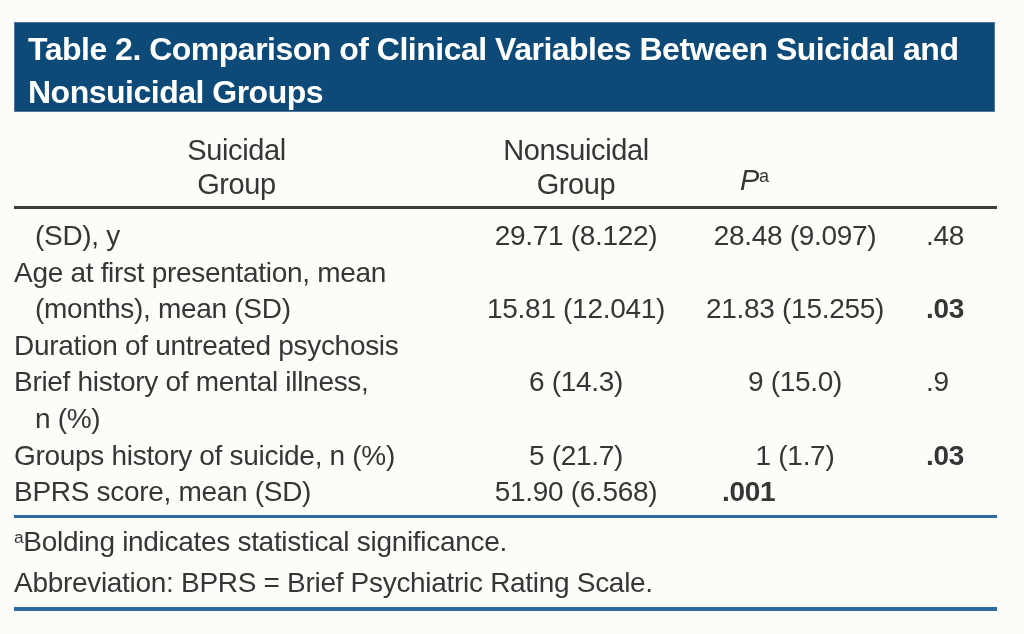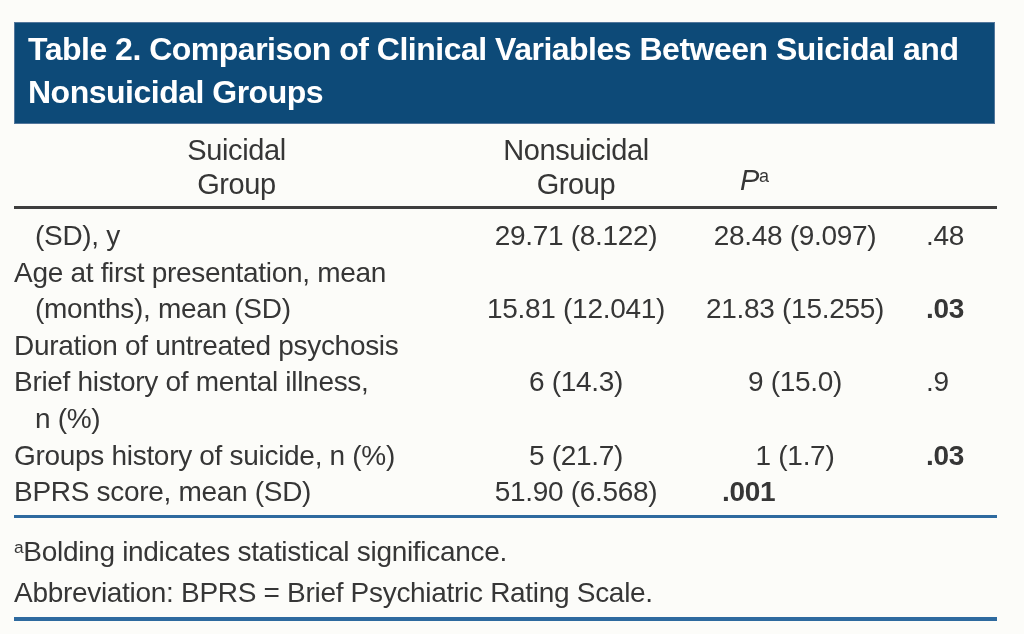--- a/index.html
+++ b/index.html
@@ -14,21 +14,21 @@
   body{
     background:#fcfcf9;
     font-family:"Liberation Sans",sans-serif;
     color:var(--body-text);
     position:relative;
     overflow:hidden;
   }
   .banner{
     position:absolute;
     left:14px;top:22px;
-    width:981px;height:102px;
+    width:981px;height:90px;
     background:var(--banner-bg);
     border:1px solid #53779c;
     padding:5px 12px 0 13px;
   }
   .banner-title{
     color:var(--banner-text);
     font-size:32px;
     line-height:43px;
     font-weight:bold;
     letter-spacing:-0.5px;
@@ -81,21 +81,20 @@
   .lbl{white-space:nowrap;}
   .indent{padding-left:21px;}
   .td-c{text-align:center;white-space:nowrap;}
   .td-p{padding-left:29px;white-space:nowrap;}
   .sig{font-weight:bold;}
   .footnotes{
     padding-top:5px;
     font-size:28px;
     line-height:37px;
     letter-spacing:-0.3px;
-    margin-top:10px;
   }
   .fnline{white-space:nowrap;}
 </style>
 </head>
 <body style="background: rgb(252, 252, 249);">
 
 <div class="banner">
   <div class="banner-title">Table 2. Comparison of Clinical Variables Between Suicidal and Nonsuicidal Groups</div>
 </div>
 

